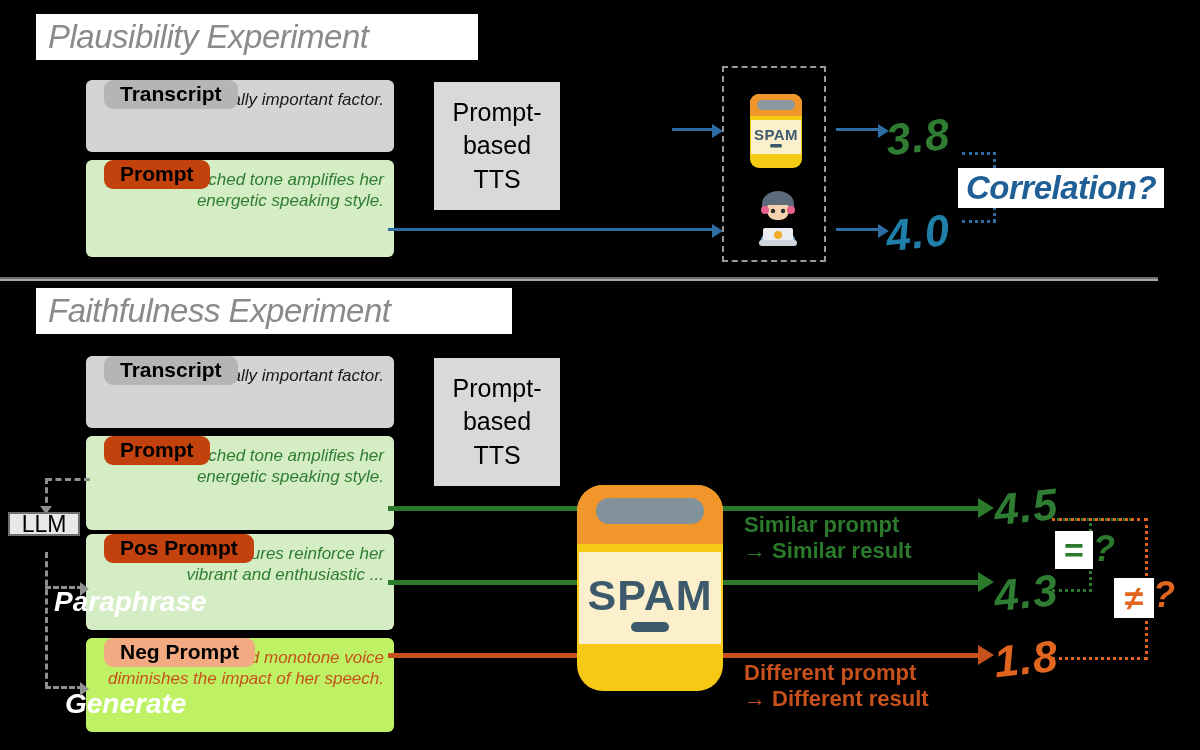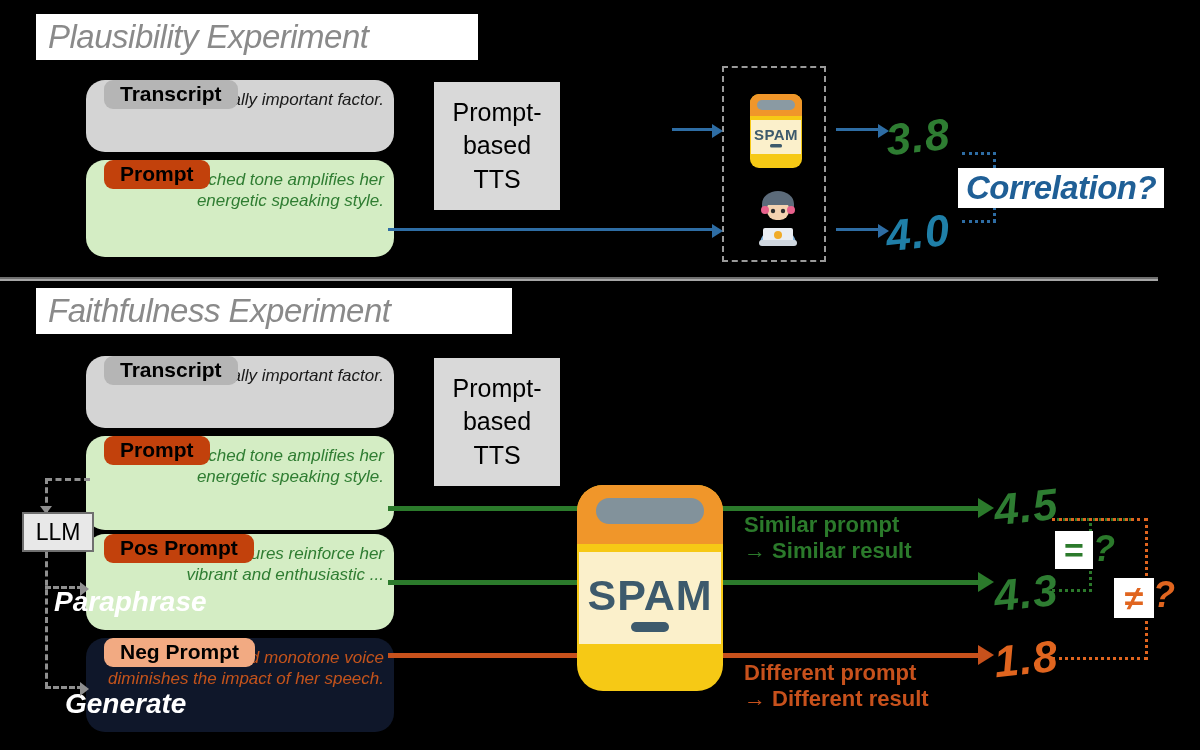--- a/index.html
+++ b/index.html
@@ -28,21 +28,21 @@
   
   .divider {
     position: absolute;
     background: #a6a6a6;
     border-top: 2px solid #6e6e6e;
   }
 
   
   .card {
     position: absolute;
-    border-radius: 19px;
+    border-radius: 6px;
     padding: 6px 10px 8px 10px;
   }
   .card .badge {
     position: absolute;
     top: 0px; left: 18px;
     border-radius: 9px;
     font-weight: bold;
     color: #000;
     padding: 2px 16px;
     font-size: 21px;
@@ -56,21 +56,21 @@
     line-height: 1.22;
     padding-top: 2px;
   }
 
   .card-gray  { background: #d4d4d4; }
   .card-gray  .badge { background: #b5b5b5; }
   .card-gray  .body  { color: #1a1a1a; }
   .card-green { background: #d4edc4; }
   .card-green .badge { background: #c2410c; }
   .card-green .body  { color: #2f7d32; }
-  .card-orange{ background: #0f172a; }
+  .card-orange{ background: #bef264; }
   .card-orange .badge { background: #f2aa82; }
   .card-orange .body  { color: #c4531b; }
 
   
   .tts-box {
     position: absolute;
     background: #d9d9d9;
     color: #000;
     font-size: 25px;
     line-height: 1.33;
@@ -264,21 +264,21 @@
   </div>
 
   <div class="card card-orange" style="left:86px; top:638px; width:308px; height:94px;">
     <div class="badge">Neg Prompt</div>
     <div class="body" style="padding-top:4px;">Her low and monotone voice diminishes the impact of her speech.</div>
   </div>
 
   <div class="llm-action" style="left:54px; top:586px; z-index:0; color:#ffffff;">Paraphrase</div>
   <div class="llm-action" style="left:54px; top:688px; z-index:0; color:#ffffff;margin-left:11px;">Generate</div>
 
-  <div class="llm-box" style="left:22px; top:512px; width:72px; height:40px; z-index:3;">LLM</div>
+  <div class="llm-box" style="left:8px; top:512px; width:72px; height:24px; z-index:3;">LLM</div>
 
   <div class="dotted" style="left:46px; top:478px; width:44px; height:0; border-top:3px dashed #8f8f8f;"></div>
   <div class="dotted" style="left:45px; top:478px; width:0; height:34px; border-left:3px dashed #8f8f8f;"></div>
   <div class="arrow-head" style="left:40px; top:506px; border-left:6px solid transparent; border-right:6px solid transparent; border-top:8px solid #8f8f8f; border-bottom:0;"></div>
 
   <div class="dotted" style="left:45px; top:552px; width:0; height:136px; border-left:3px dashed #8f8f8f;"></div>
   <div class="dotted" style="left:45px; top:586px; width:38px; height:0; border-top:3px dashed #8f8f8f;"></div>
   <div class="arrow-head" style="left:80px; top:582px; border-left:9px solid #8f8f8f;"></div>
   <div class="dotted" style="left:45px; top:686px; width:38px; height:0; border-top:3px dashed #8f8f8f;"></div>
   <div class="arrow-head" style="left:80px; top:682px; border-left:9px solid #8f8f8f;"></div>

